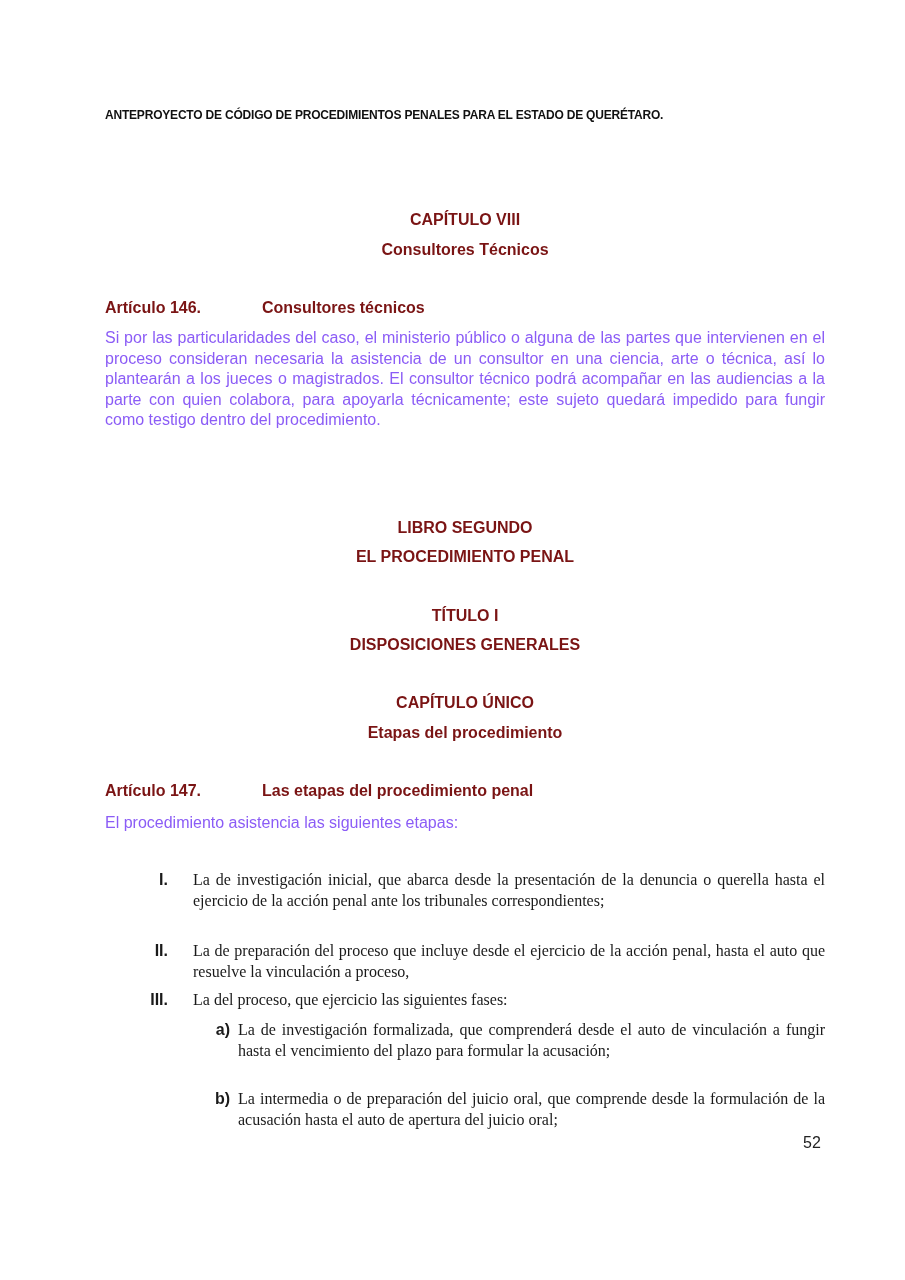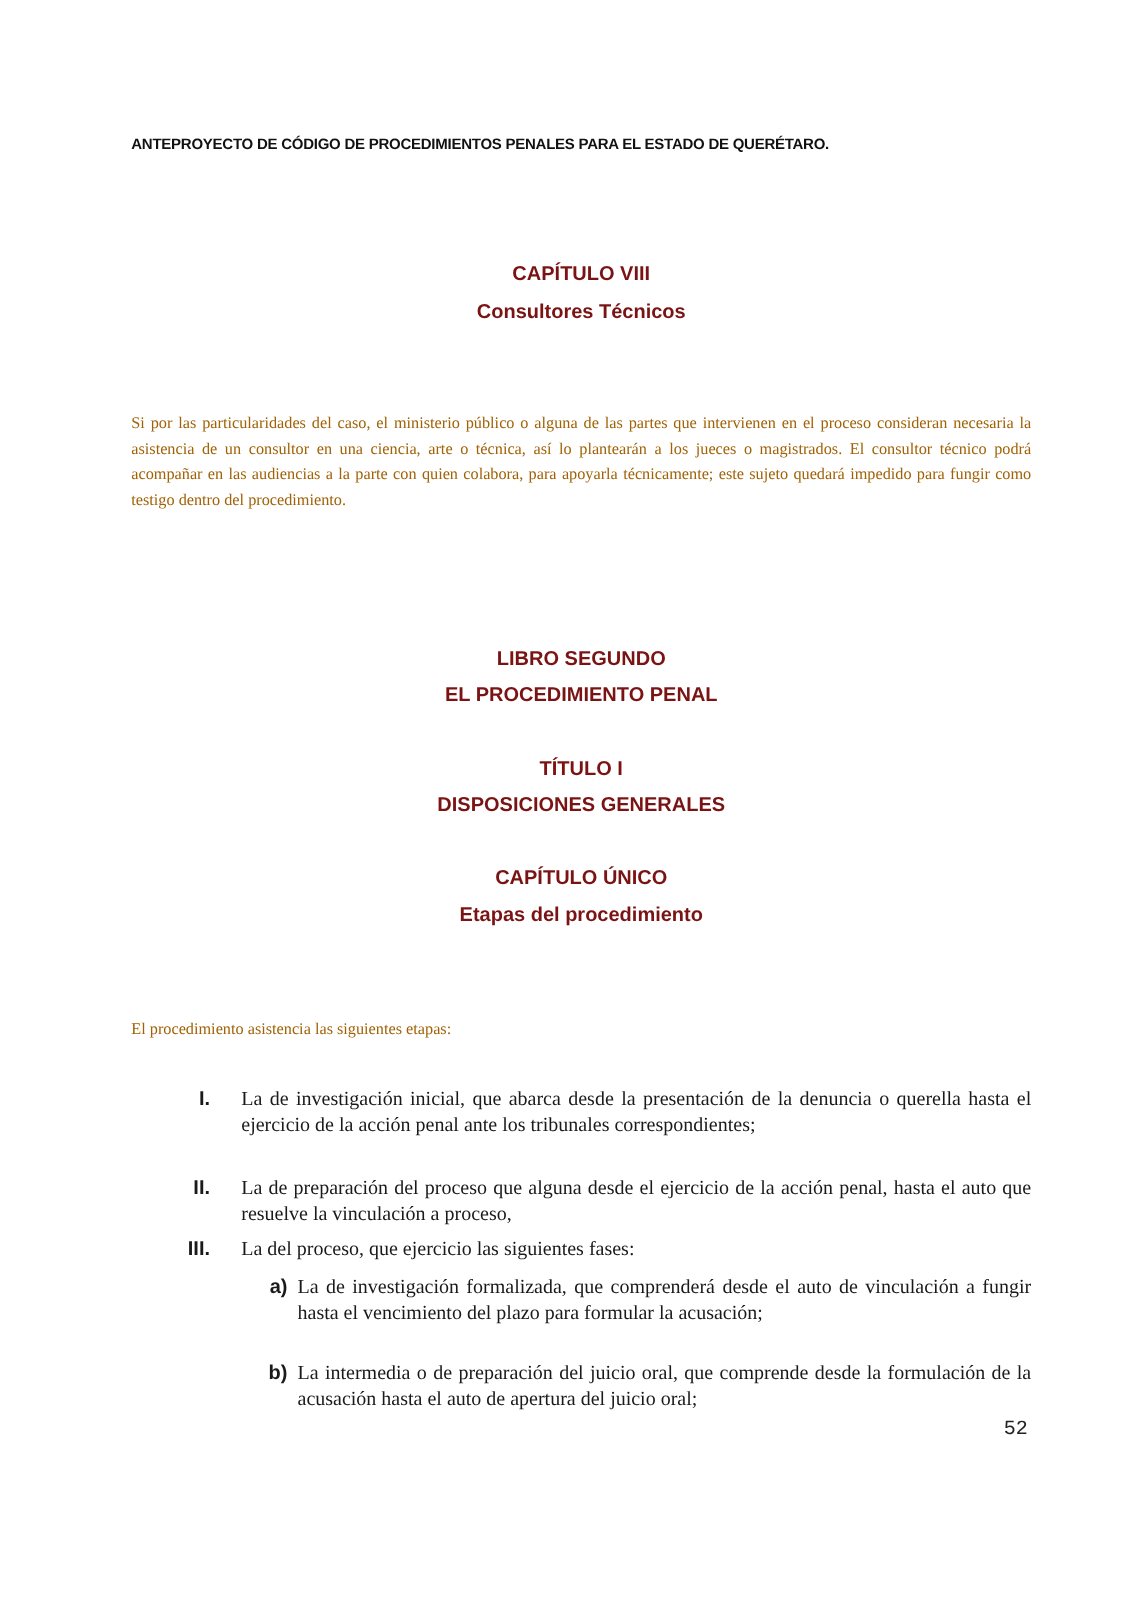--- a/index.html
+++ b/index.html
@@ -5,57 +5,63 @@
   html, body { margin: 0; padding: 0; background: #ffffff; }
   body { width: 905px; height: 1280px; position: relative; overflow: hidden;
          font-family: "Liberation Sans", sans-serif; color: #1a1a1a; }
   .page { position: absolute; left: 0; top: 0; width: 905px; height: 1280px; }
   .header { position: absolute; left: 105px; top: 108px; font-size: 12px; font-weight: bold;
             letter-spacing: -0.2px; color: #111; }
   .center-h { position: absolute; left: 0; width: 930px; text-align: center; font-weight: bold;
               font-size: 16px; color: #7a1414; }
   .art { position: absolute; left: 105px; font-weight: bold; font-size: 16px; color: #7a1414; }
   .art .num { display: inline-block; width: 157px; }
-  .para { position: absolute; left: 105px; width: 720px; font-size: 13px; line-height: 20.6px;
-          text-align: justify; color: #a16207; font-family: Liberation Serif, serif; }
+  .para { position: absolute; left: 105px; width: 720px; font-size: 16px; line-height: 20.6px;
+          text-align: justify; color: #8b5cf6; }
   .item { position: absolute; left: 105px; width: 720px; font-size: 16px; line-height: 20.6px; }
   .item .mark { position: absolute; font-weight: bold; text-align: right; }
   .item .txt { position: absolute; text-align: justify; font-family: Liberation Serif, serif; }
-  .pagenum { position: absolute; left: 803px; top: 1134px; font-family: Liberation Mono, monospace;
+  .pagenum { position: absolute; left: 803px; top: 1134px; font-family: Liberation Sans, sans-serif;
              font-size: 16px; color: #222; }
 </style>
 </head>
 <body>
 
 <div class="page">
   <div class="header">ANTEPROYECTO DE CÓDIGO DE PROCEDIMIENTOS PENALES PARA EL ESTADO DE QUERÉTARO.</div>
 
   <div class="center-h" style="top:211px">CAPÍTULO VIII</div>
   <div class="center-h" style="top:241px">Consultores Técnicos</div>
 
+  <div class="art" style="top:299px">
+    <span class="num">Artículo 146.</span><span>Consultores técnicos</span>
+  </div>
   <div class="para" style="top:328px">Si por las particularidades del caso, el ministerio público o alguna de las partes que intervienen en el proceso consideran necesaria la asistencia de un consultor en una ciencia, arte o técnica, así lo plantearán a los jueces o magistrados. El consultor técnico podrá acompañar en las audiencias a la parte con quien colabora, para apoyarla técnicamente; este sujeto quedará impedido para fungir como testigo dentro del procedimiento.</div>
 
   <div class="center-h" style="top:519px">LIBRO SEGUNDO</div>
   <div class="center-h" style="top:548px">EL PROCEDIMIENTO PENAL</div>
 
   <div class="center-h" style="top:607px">TÍTULO I</div>
   <div class="center-h" style="top:636px">DISPOSICIONES GENERALES</div>
 
   <div class="center-h" style="top:694px">CAPÍTULO ÚNICO</div>
   <div class="center-h" style="top:724px">Etapas del procedimiento</div>
 
+  <div class="art" style="top:782px">
+    <span class="num">Artículo 147.</span><span>Las etapas del procedimiento penal</span>
+  </div>
   <div class="para" style="top:813px">El procedimiento asistencia las siguientes etapas:</div>
 
   <div class="item" style="top:870px">
     <span class="mark" style="left:0;width:63px">I.</span>
     <span class="txt" style="left:88px;width:632px">La de investigación inicial, que abarca desde la presentación de la denuncia o querella hasta el ejercicio de la acción penal ante los tribunales correspondientes;</span>
   </div>
   <div class="item" style="top:941px">
     <span class="mark" style="left:0;width:63px">II.</span>
-    <span class="txt" style="left:88px;width:632px">La de preparación del proceso que alguna desde el ejercicio de la acción penal, hasta el auto que resuelve la vinculación a proceso,</span>
+    <span class="txt" style="left:88px;width:632px">La de preparación del proceso que incluye desde el ejercicio de la acción penal, hasta el auto que resuelve la vinculación a proceso,</span>
   </div>
   <div class="item" style="top:990px">
     <span class="mark" style="left:0;width:63px">III.</span>
     <span class="txt" style="left:88px;width:632px">La del proceso, que ejercicio las siguientes fases:</span>
   </div>
 
   <div class="item" style="top:1020px">
     <span class="mark" style="left:80px;width:45px">a)</span>
     <span class="txt" style="left:133px;width:587px">La de investigación formalizada, que comprenderá desde el auto de vinculación a fungir hasta el vencimiento del plazo para formular la acusación;</span>
   </div>

